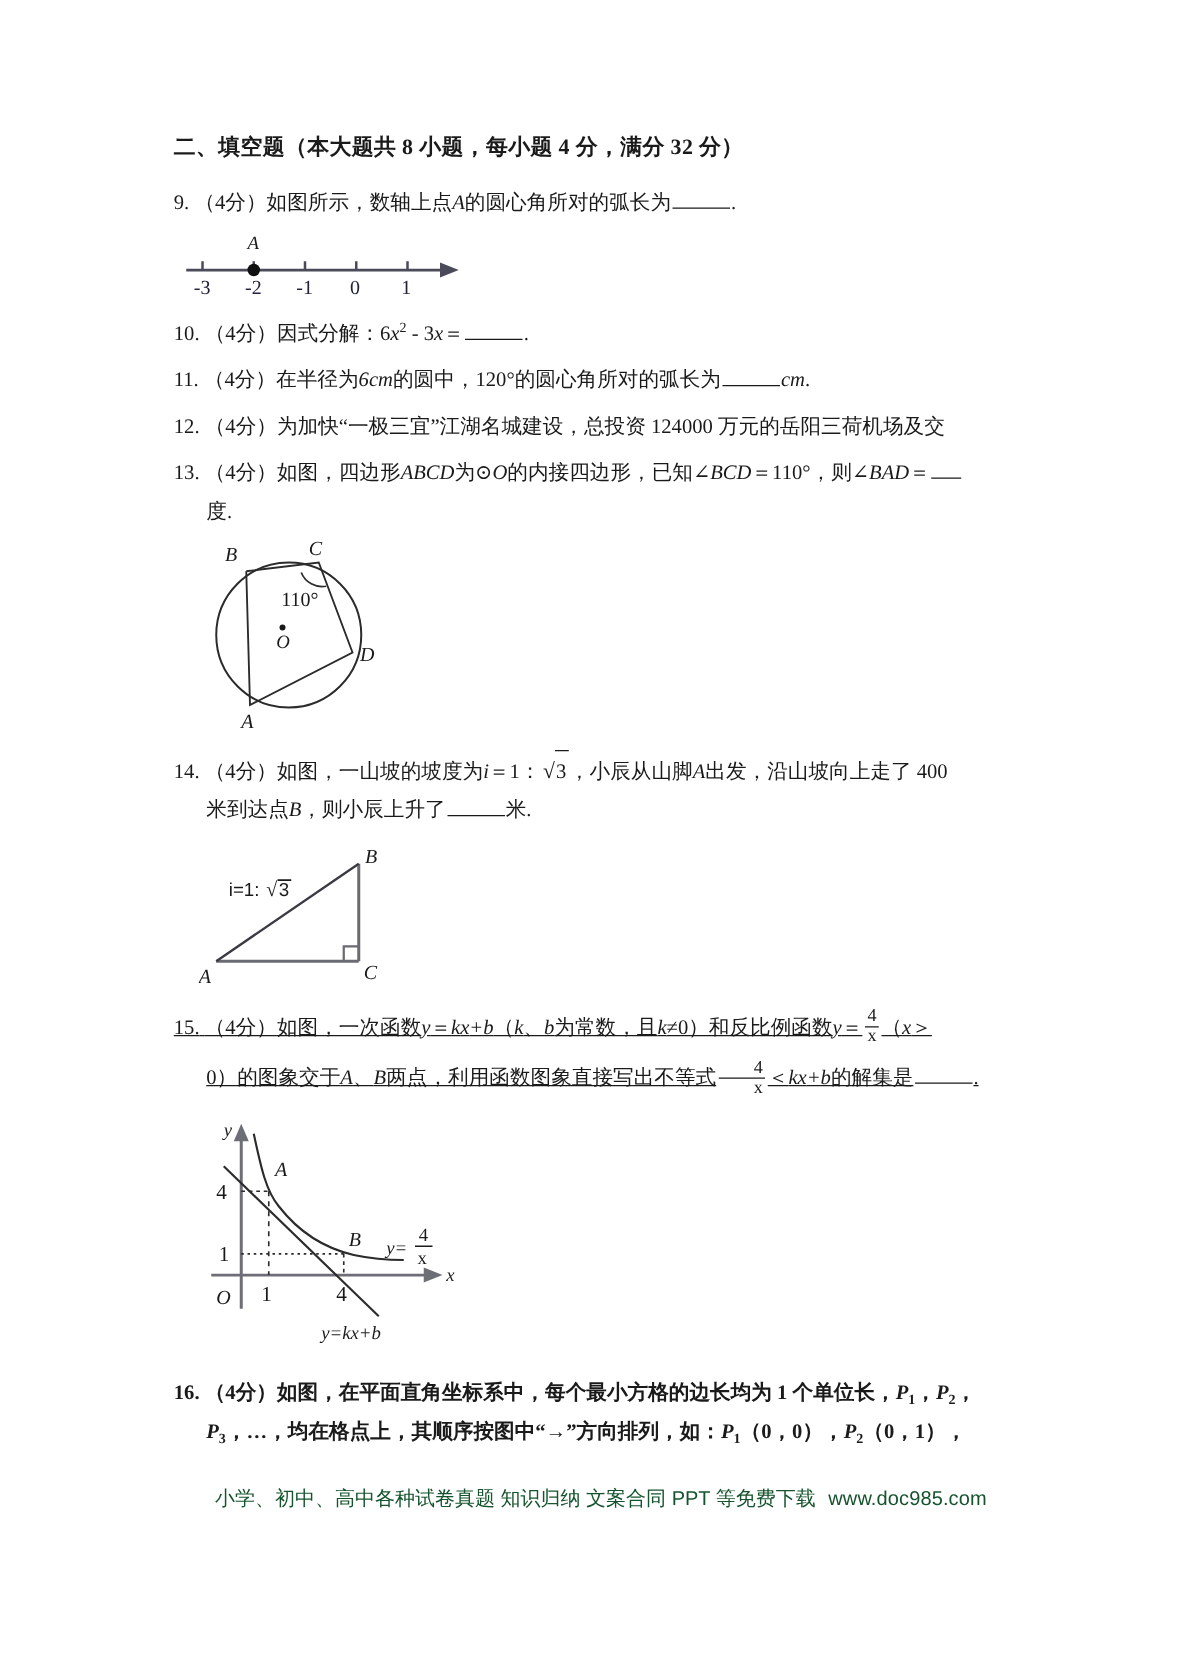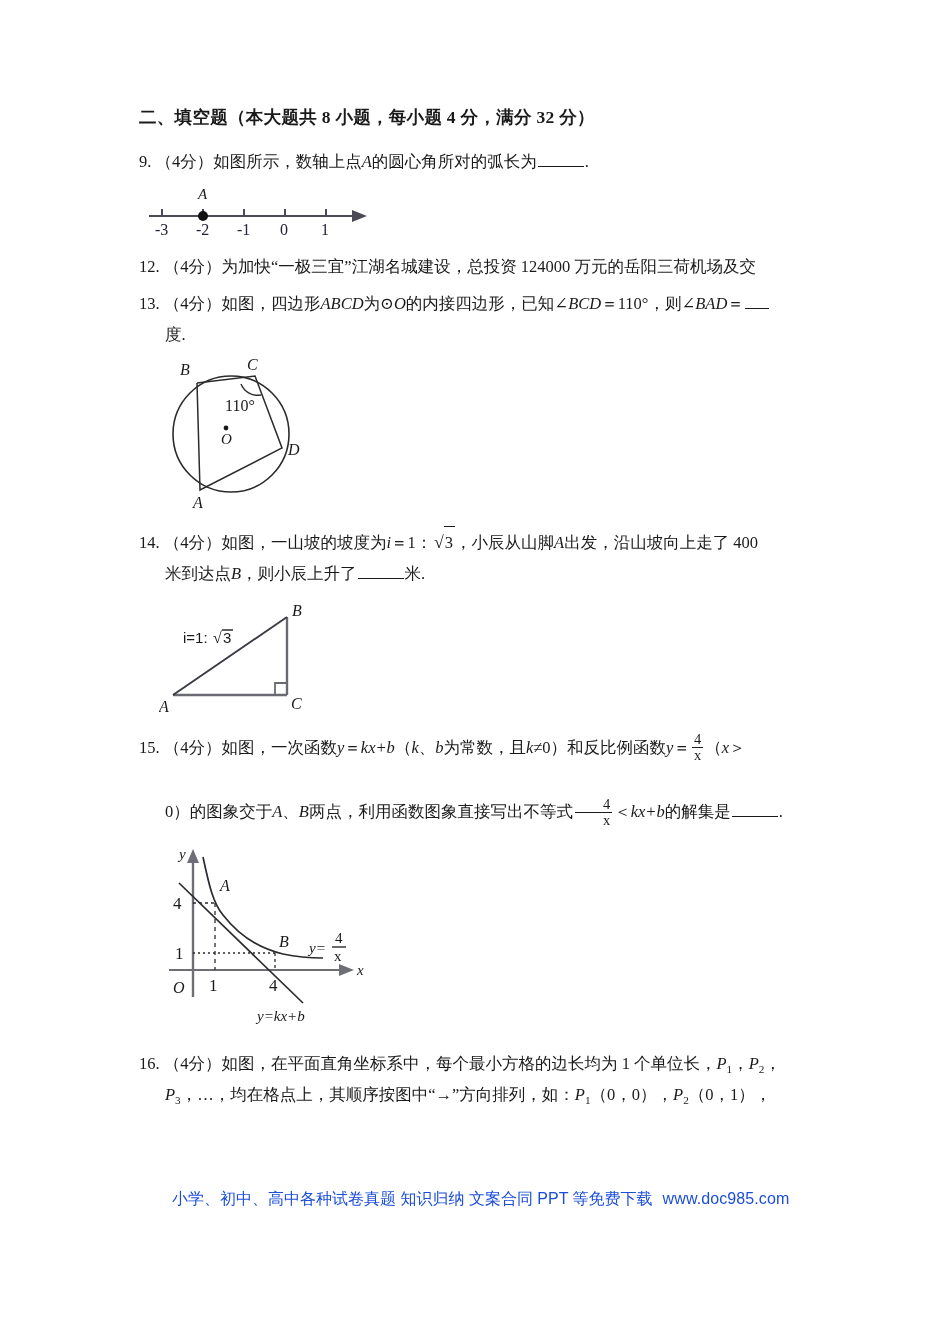--- a/index.html
+++ b/index.html
@@ -93,21 +93,21 @@
   }
   .fig svg { display: block; }
 
   
   .footer {
     position: absolute;
     left: 172px;
     top: 1189px;
     width: 620px;
     font-size: 16px;
-    color: #1d4ed8;
+    color: #14532d;
     font-family: "Liberation Sans", "DejaVu Sans", sans-serif;
     white-space: nowrap;
   }
   .footer .url {
     margin-left: 10px;
     letter-spacing: 0.1px;
   }
   .nowrap { white-space: nowrap; }
 </style>
 </head>
@@ -135,21 +135,29 @@
         <line x1="187" y1="26" x2="187" y2="33" stroke="#4a4a58" stroke-width="2"></line>
         <circle cx="64" cy="33" r="5" fill="#111111"></circle>
         <text x="16" y="52" font-family="Liberation Serif, serif" font-size="16" fill="#22223a">-3</text>
         <text x="57" y="52" font-family="Liberation Serif, serif" font-size="16" fill="#22223a">-2</text>
         <text x="98" y="52" font-family="Liberation Serif, serif" font-size="16" fill="#22223a">-1</text>
         <text x="141" y="52" font-family="Liberation Serif, serif" font-size="16" fill="#22223a">0</text>
         <text x="182" y="52" font-family="Liberation Serif, serif" font-size="16" fill="#22223a">1</text>
       </svg>
     </div>
 
-
+    <div class="q">
+      <span class="q-num">10.</span>
+      <span>（4分）</span><span>因式分解：</span><span>6</span><span class="ital">x</span><span class="sup">2</span><span> - 3</span><span class="ital">x</span><span>＝</span><span class="blank"></span><span>.</span>
+    </div>
+
+    <div class="q">
+      <span class="q-num">11.</span>
+      <span>（4分）</span><span>在半径为</span><span class="ital">6cm</span><span>的圆中，</span><span>120°</span><span>的圆心角所对的弧长为</span><span class="blank"></span><span class="ital">cm</span><span>.</span>
+    </div>
 
     <div class="q">
       <span class="q-num">12.</span>
       <span>（4分）</span><span>为加快“一极三宜”江湖名城建设，总投资 124000 万元的岳阳三荷机场及交</span>
     </div>
 
     <div class="q">
       <span class="q-num">13.</span>
       <span>（4分）</span><span>如图，四边形</span><span class="ital">ABCD</span><span>为⊙</span><span class="ital">O</span><span>的内接四边形，已知∠</span><span class="ital">BCD</span><span>＝110°，则∠</span><span class="ital">BAD</span><span>＝</span><span class="blank short"></span>
       <span class="indent">度.</span>
@@ -191,24 +199,24 @@
         <text x="133" y="13" font-family="Liberation Serif, serif" font-style="italic" font-size="16" fill="#1a1a1a">B</text>
         <text x="132" y="106" font-family="Liberation Serif, serif" font-style="italic" font-size="16" fill="#1a1a1a">C</text>
 
         <text x="24" y="40" font-family="Liberation Sans, sans-serif" font-size="15" fill="#1a1a1a">i=1:</text>
         <text x="54" y="40" font-family="Liberation Serif, serif" font-size="16" fill="#1a1a1a">√</text>
         <line x1="63" y1="27" x2="74" y2="27" stroke="#1a1a1a" stroke-width="1.4"></line>
         <text x="64" y="40" font-family="Liberation Sans, sans-serif" font-size="15" fill="#1a1a1a">3</text>
       </svg>
     </div>
 
-    <div class="q" style="margin-top:14px;">
+    <div class="q" style="margin-top:14px;text-decoration:underline;">
       <span class="q-num">15.</span>
       <span>（4分）</span><span>如图，一次函数</span><span class="ital">y</span><span>＝</span><span class="ital">k</span><span class="ital">x</span><span class="ital">+b</span><span>（</span><span class="ital">k</span><span>、</span><span class="ital">b</span><span>为常数，且</span><span class="ital">k</span><span>≠0）和反比例函数</span><span class="ital">y</span><span>＝</span><span class="frac"><span class="num">4</span><span class="den">x</span></span><span>（</span><span class="ital">x</span><span>＞</span>
-      <span class="indent" style="margin-top:32px; display:block;"><span>0）的图象交于</span><span class="ital">A</span><span>、</span><span class="ital">B</span><span>两点，利用函数图象直接写出不等式</span><span class="frac"><span class="num">4</span><span class="den">x</span></span><span>＜</span><span class="ital">kx</span><span class="ital">+b</span><span>的解集是</span><span class="blank"></span><span>.</span></span>
+      <span class="indent" style="margin-top:8px; display:block;"><span>0）的图象交于</span><span class="ital">A</span><span>、</span><span class="ital">B</span><span>两点，利用函数图象直接写出不等式</span><span class="frac"><span class="num">4</span><span class="den">x</span></span><span>＜</span><span class="ital">kx</span><span class="ital">+b</span><span>的解集是</span><span class="blank"></span><span>.</span></span>
     </div>
 
     <div class="fig" style="margin-left:12px; margin-top:16px;">
       <svg width="250" height="185" viewBox="0 0 250 185">
 
         <line x1="42" y1="152" x2="42" y2="14" stroke="#6e6e76" stroke-width="2.4"></line>
         <polygon points="36,18 42,4 48,18" fill="#6e6e76"></polygon>
 
         <line x1="18" y1="125" x2="192" y2="125" stroke="#6e6e76" stroke-width="2.2"></line>
         <polygon points="188,119 203,125 188,131" fill="#6e6e76"></polygon>
@@ -235,21 +243,21 @@
 
         <text x="158" y="108" font-family="Liberation Serif, serif" font-style="italic" font-size="15" fill="#1a1a1a">y=</text>
         <text x="184" y="98" font-family="Liberation Serif, serif" font-size="15" fill="#1a1a1a">4</text>
         <line x1="181" y1="102" x2="195" y2="102" stroke="#1a1a1a" stroke-width="1.3"></line>
         <text x="183" y="116" font-family="Liberation Serif, serif" font-size="15" fill="#1a1a1a">x</text>
 
         <text x="106" y="176" font-family="Liberation Serif, serif" font-style="italic" font-size="15" fill="#1a1a1a">y=kx+b</text>
       </svg>
     </div>
 
-    <div class="q" style="margin-top:18px;">
+    <div class="q" style="margin-top:18px;font-weight:bold;">
       <span class="q-num">16.</span>
       <span>（4分）</span><span>如图，在平面直角坐标系中，每个最小方格的边长均为 1 个单位长，</span><span class="ital">P</span><span class="sub">1</span><span>，</span><span class="ital">P</span><span class="sub">2</span><span>，</span>
       <span class="indent"><span class="ital">P</span><span class="sub">3</span><span>，…，均在格点上，其顺序按图中“→”方向排列，如：</span><span class="ital">P</span><span class="sub">1</span><span>（0，0）</span><span>，</span><span class="ital">P</span><span class="sub">2</span><span>（0，1）</span><span>，</span></span>
     </div>
 
   </div>
 
   <div class="footer">
     <span>小学、初中、高中各种试卷真题 知识归纳 文案合同 PPT 等免费下载</span><span class="url">www.doc985.com</span>
   </div>

